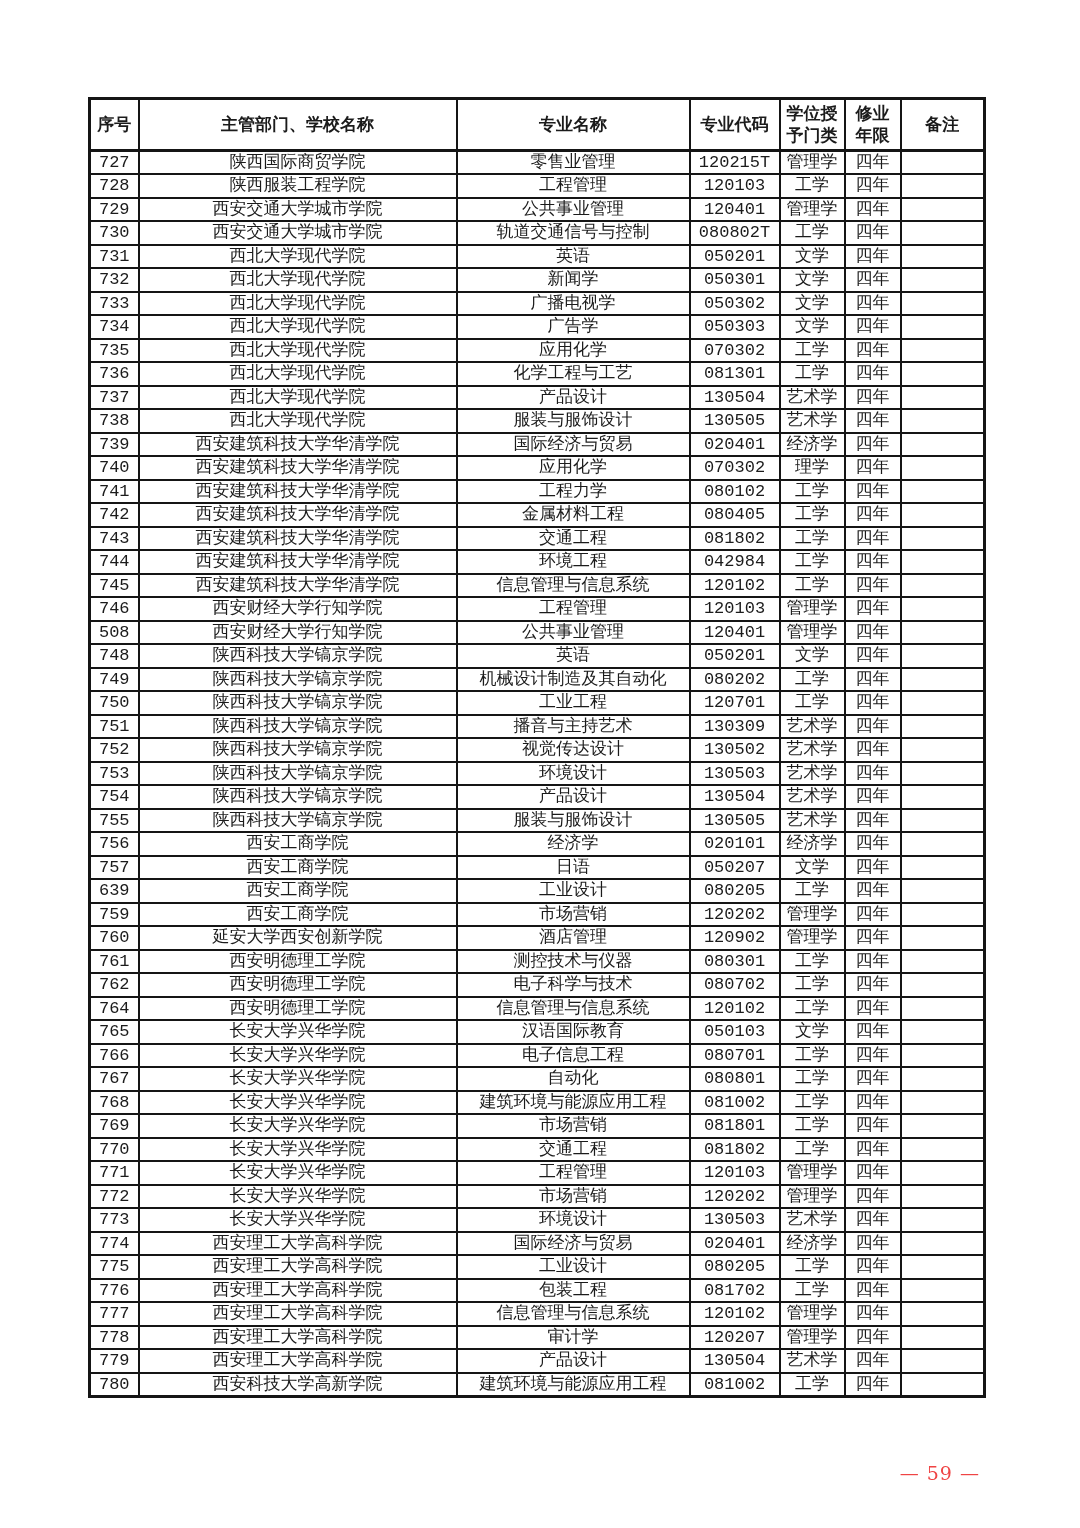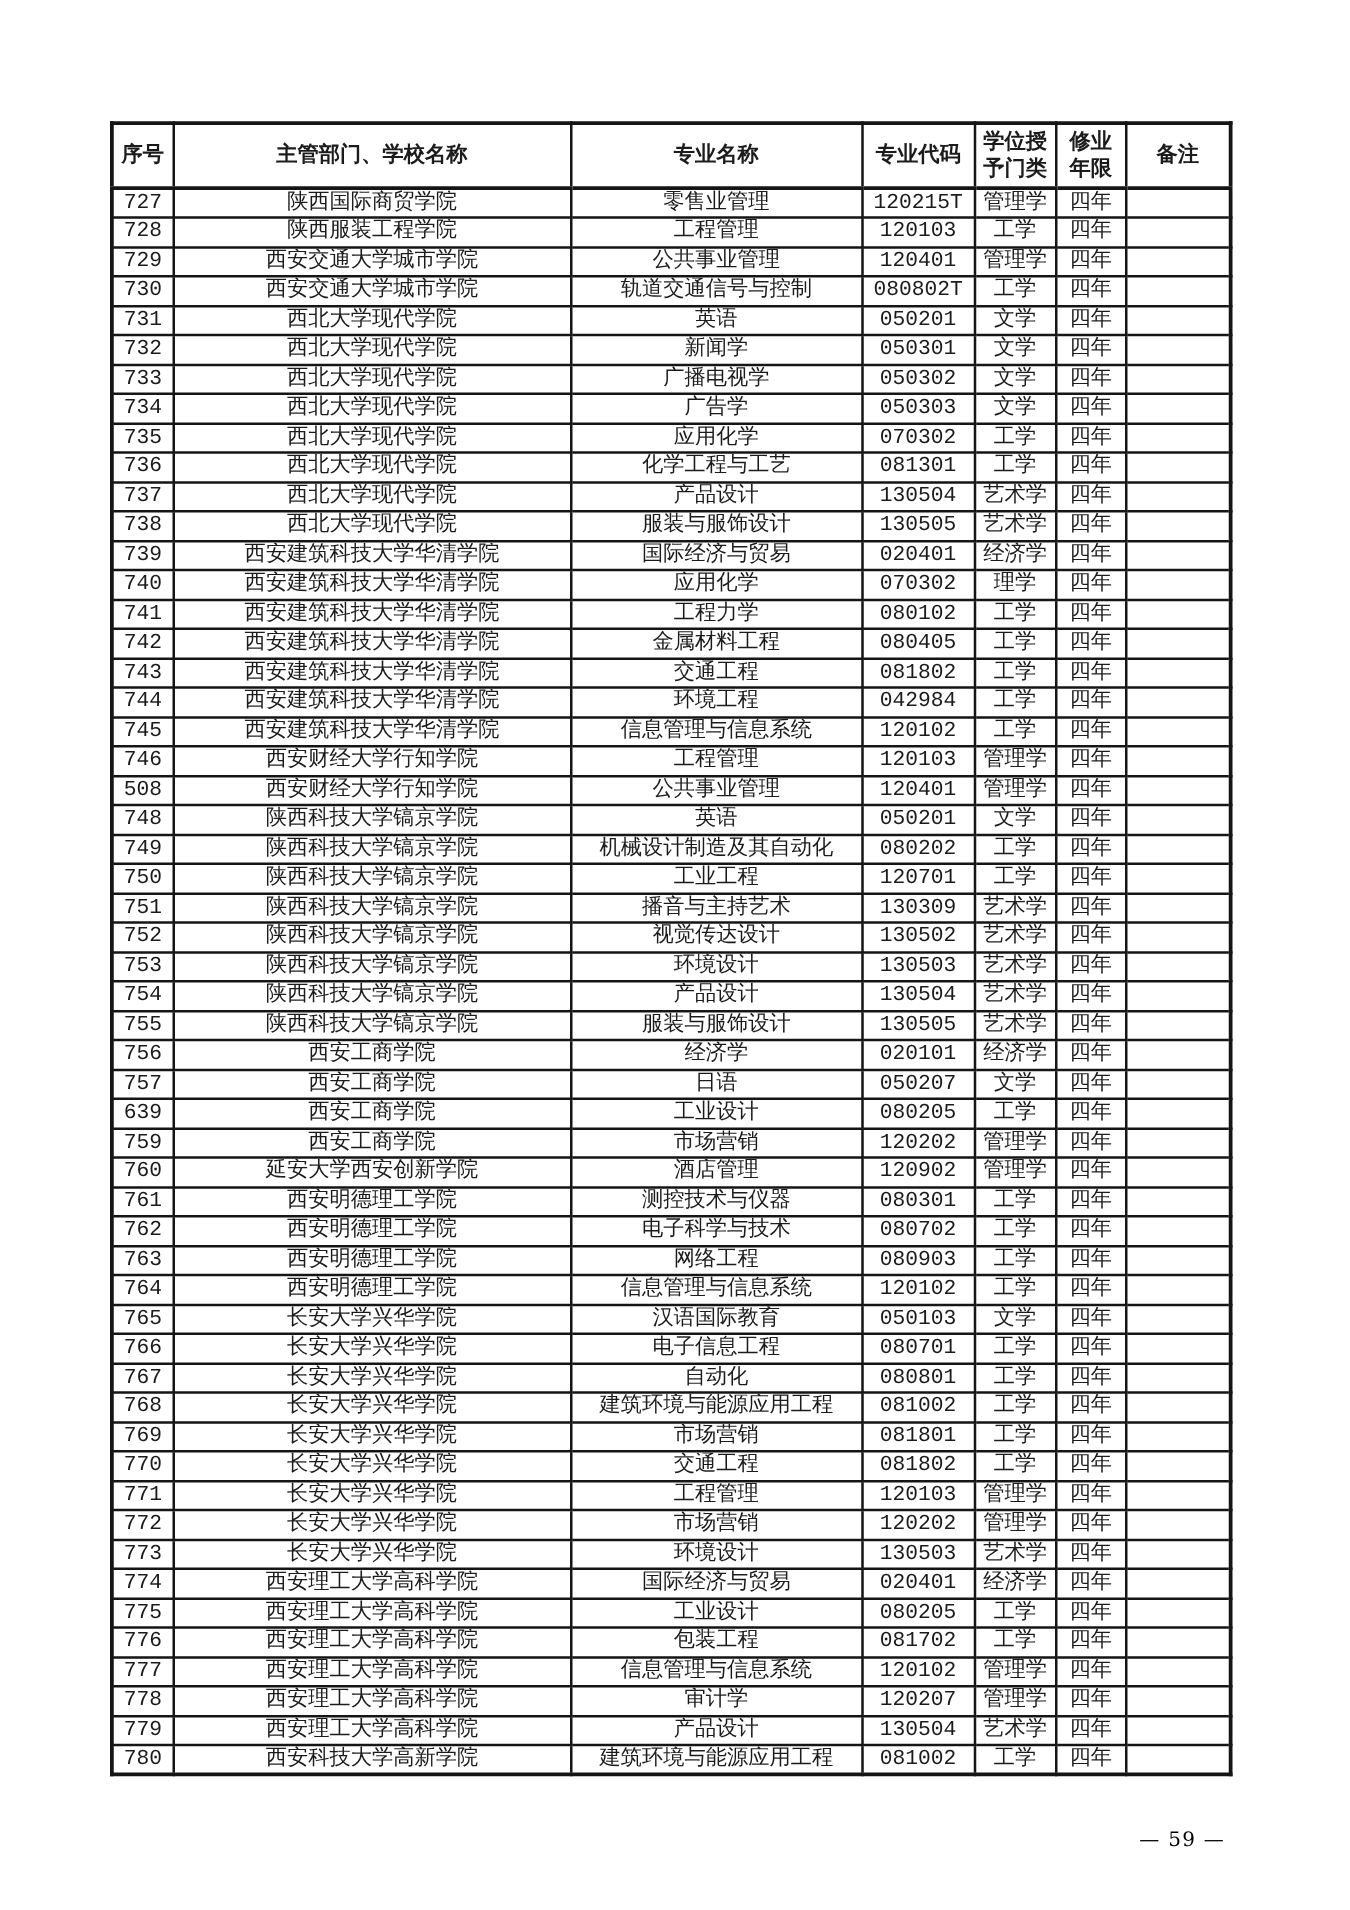--- a/index.html
+++ b/index.html
@@ -45,23 +45,23 @@
     height: 23.5px;
     font-family: Liberation Mono, monospace;
   }
   .doc-table tbody td {
     line-height: 1;
   }
   .page-number {
     position: absolute;
     top: 1462px;
     right: 100px;
-    font-size: 16px;
+    font-size: 19px;
     letter-spacing: 1px;
-    color: #000000;
+    color: #ef4444;
   }
 </style>
 </head>
 <body>
 
 <table class="doc-table">
   <colgroup>
     <col style="width:49px">
     <col style="width:318px">
     <col style="width:233px">
@@ -402,29 +402,20 @@
       <tr>
     <td>762</td>
     <td>西安明德理工学院</td>
     <td>电子科学与技术</td>
     <td>080702</td>
     <td>工学</td>
     <td>四年</td>
     <td></td>
   </tr>
       <tr>
-    <td>763</td>
-    <td>西安明德理工学院</td>
-    <td>网络工程</td>
-    <td>080903</td>
-    <td>工学</td>
-    <td>四年</td>
-    <td></td>
-  </tr>
-      <tr>
     <td>764</td>
     <td>西安明德理工学院</td>
     <td>信息管理与信息系统</td>
     <td>120102</td>
     <td>工学</td>
     <td>四年</td>
     <td></td>
   </tr>
       <tr>
     <td>765</td>

